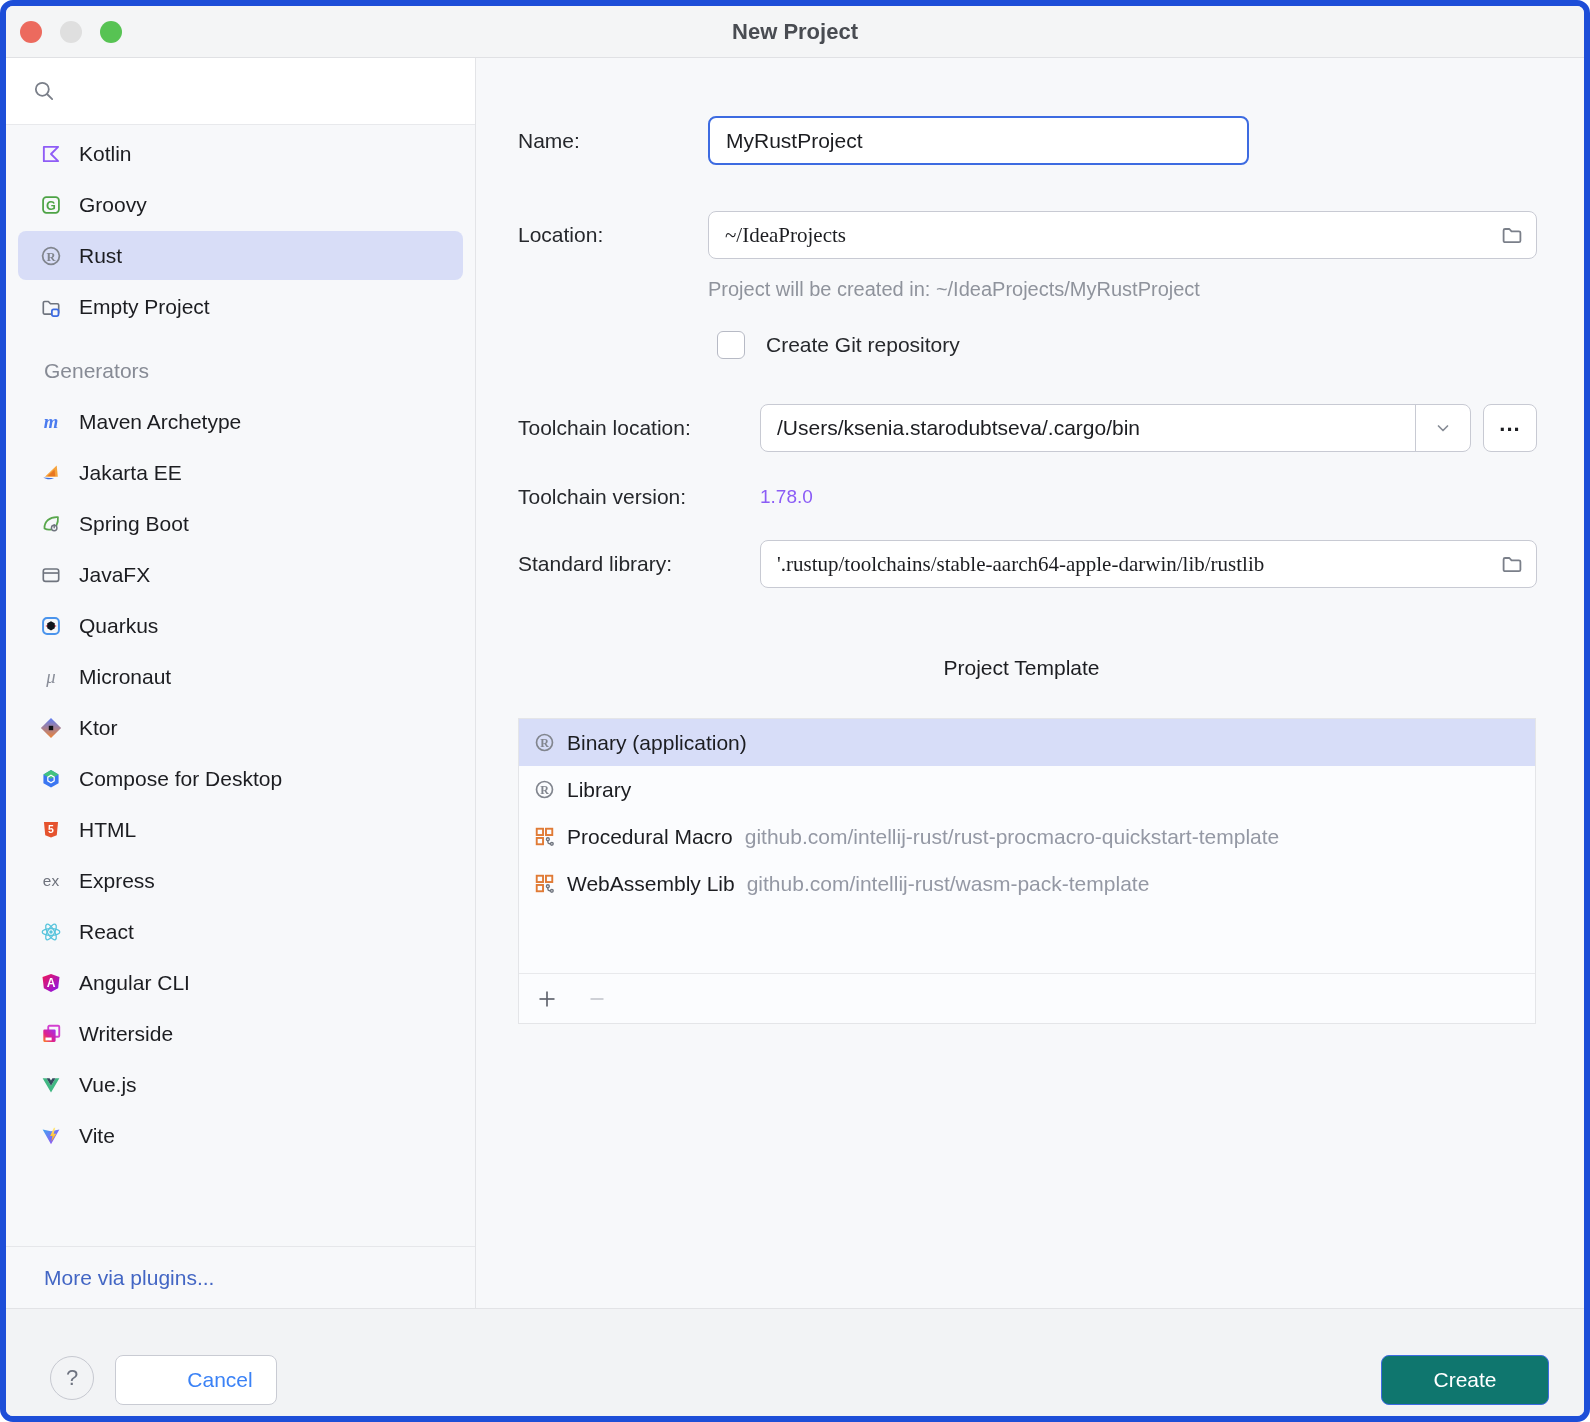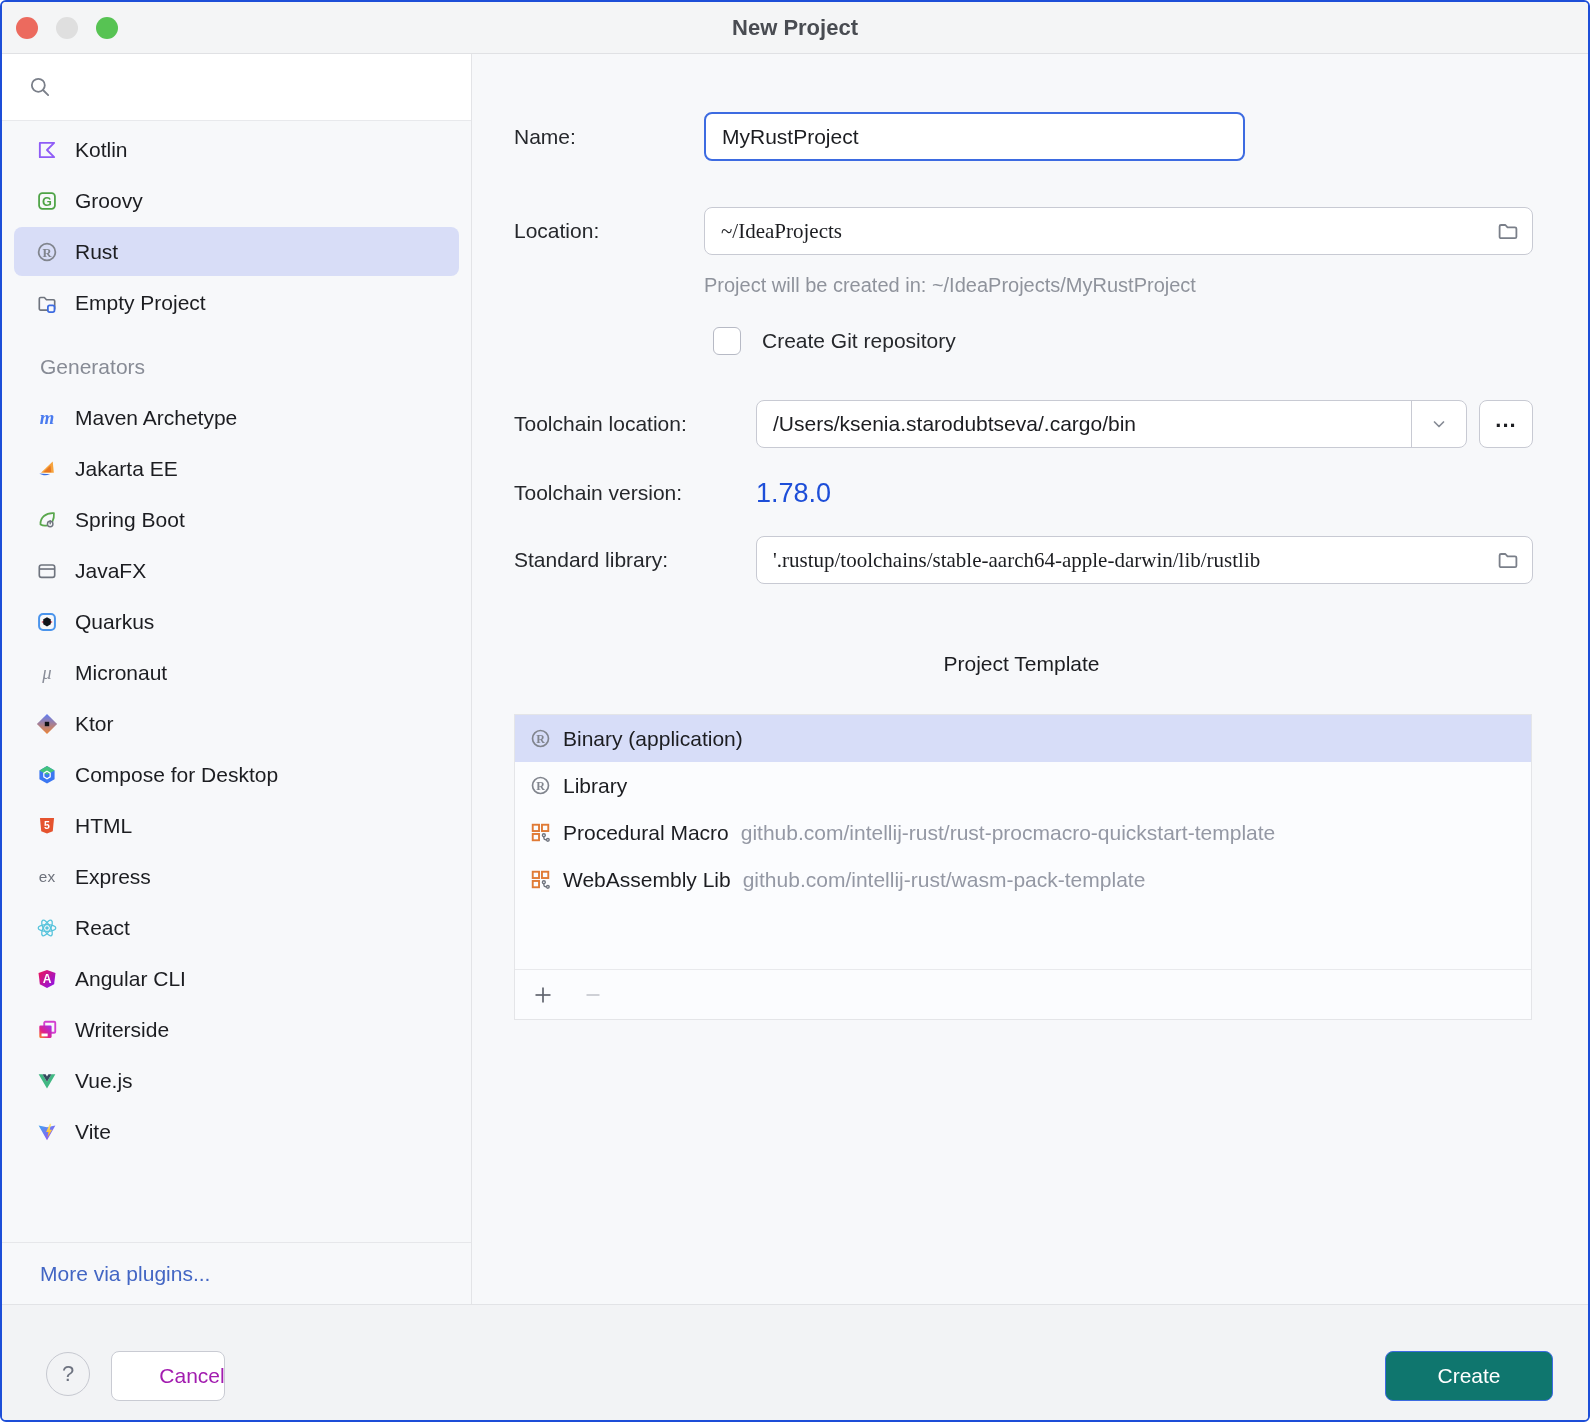--- a/index.html
+++ b/index.html
@@ -1,18 +1,18 @@
 <!DOCTYPE html>
 <html><head>
 <meta charset="utf-8">
 <style>
   html,body{margin:0;padding:0;background:#ffffff;}
   *{box-sizing:border-box;}
-  .window{position:relative;width:1590px;height:1422px;background:#F7F8FA;border-radius:6px;
-    overflow:hidden;font-family:"Liberation Sans",sans-serif;color:#1C1D21;border:2px solid #1d4ed8;}
+  .window{position:relative;width:1590px;height:1422px;background:#F7F8FA;border-radius:13px;
+    overflow:hidden;font-family:"Liberation Sans",sans-serif;color:#1C1D21;border:6px solid #1d4ed8;}
   
   .titlebar{height:52px;background:#F4F5F6;border-bottom:1px solid #E0E1E4;position:relative;
     display:flex;align-items:center;justify-content:center;}
   .lights{position:absolute;left:14px;top:0;height:100%;display:flex;align-items:center;gap:18px;}
   .light{width:22px;height:22px;border-radius:50%;display:inline-block;}
   .light.red{background:#EC6A5E}.light.grayl{background:#DFDFDF}.light.green{background:#57C353}
   .title{font-size:22px;font-weight:700;color:#494C52;}
   
   .body{display:flex;height:1250px;}
   .sidebar{width:470px;border-right:1px solid #E3E4E7;display:flex;flex-direction:column;position:relative;background:#F7F8FA;}
@@ -21,21 +21,21 @@
   .nav-item{height:49px;margin:2px 12px;border-radius:8px;display:flex;align-items:center;padding-left:22px;gap:17px;font-size:21px;color:#1C1D21;cursor:pointer;}
   .nav-item.selected{background:#D8DDF7;}
   .nav-item .ic{width:22px;height:22px;flex:0 0 22px;display:flex;align-items:center;justify-content:center;}
   .section-header{margin:28px 0 14px 38px;font-size:21px;color:#878B95;}
   .sidebar-footer{position:absolute;left:0;right:0;bottom:0;height:62px;border-top:1px solid #E6E7EA;
     display:flex;align-items:center;padding-left:38px;background:#F7F8FA;}
   .more-link{color:#4366C4;font-size:21px;cursor:pointer;}
   
   .main{flex:1;position:relative;background:#F7F8FA;}
   .flabel{position:absolute;font-size:21px;color:#26282C;}
-  .valtext{position:absolute;font-size:27px;color:#1d4ed8;}
+  .valtext{position:absolute;font-size:19px;color:#8b5cf6;}
   .tinput{position:absolute;background:#fff;border:1px solid #C8CAD3;border-radius:8px;font-size:21px;
     color:#1C1D21;padding:0 16px;font-family:"Liberation Sans",sans-serif;outline:none;}
   .focus-ring{border:2px solid #3D6BE1;}
   .fieldwrap{position:absolute;}
   .fieldwrap .tinput{position:static;width:100%;height:100%;display:flex;align-items:center;white-space:nowrap;overflow:hidden;font-family:Liberation Serif, serif;}
   .folder-btn{position:absolute;right:13px;top:50%;transform:translateY(-50%);width:24px;height:24px;cursor:pointer;}
   .hint{position:absolute;font-size:20px;color:#8F939C;}
   .checkbox{position:absolute;width:28px;height:28px;background:#fff;border:1.5px solid #B7BAC5;border-radius:6px;cursor:pointer;}
   .combo{position:absolute;background:#fff;border:1px solid #C8CAD3;border-radius:8px;display:flex;align-items:stretch;cursor:pointer;}
   .combo-text{flex:1;display:flex;align-items:center;padding:0 16px;font-size:21px;white-space:nowrap;overflow:hidden;}
@@ -51,21 +51,21 @@
   .tmpl-row .ic{width:22px;height:22px;flex:0 0 22px;display:flex;align-items:center;justify-content:center;}
   .tmpl-link{color:#9498A4;}
   .tmpl-toolbar{position:absolute;left:0;right:0;bottom:0;height:50px;border-top:1px solid #E8E9EC;display:flex;align-items:center;gap:26px;padding-left:16px;}
   .tool-btn{width:24px;height:24px;display:flex;align-items:center;justify-content:center;cursor:pointer;}
   
   .footer{height:120px;background:#F2F3F5;border-top:1px solid #E2E3E6;position:relative;}
   .help-btn{position:absolute;left:44px;top:47px;width:44px;height:44px;border:1px solid #C6C8D0;border-radius:50%;
     background:transparent;display:flex;align-items:center;justify-content:center;font-size:22px;color:#6E7380;cursor:pointer;}
   .btn{position:absolute;top:46px;height:50px;border-radius:8px;display:flex;align-items:center;justify-content:center;
     font-size:21px;cursor:pointer;}
-  .btn.cancel{left:109px;width:114px;background:#fff;border:1px solid #C9CBD3;color:#a21caf;padding-left:48px;}
+  .btn.cancel{left:109px;width:162px;background:#fff;border:1px solid #C9CBD3;color:#3b82f6;padding-left:48px;}
   .btn.create{right:35px;width:168px;background:#0f766e;border:1px solid #3D6BE1;color:#fff;}
   svg{display:block;}
 </style>
 </head>
 <body>
 
 <div class="window">
 
   <div class="titlebar">
     <div class="lights">

